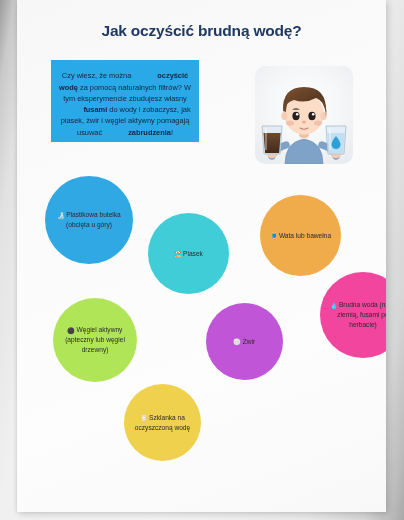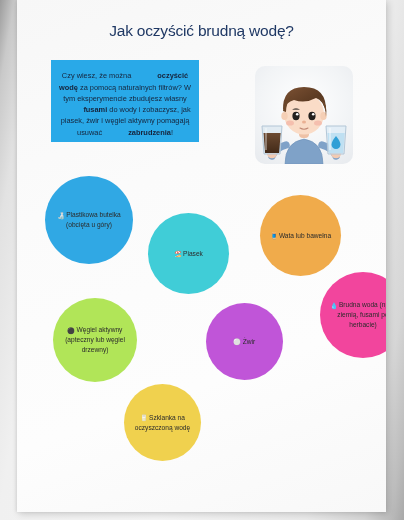--- a/index.html
+++ b/index.html
@@ -29,21 +29,21 @@
   }
 
   
   #page-title {
     position: absolute;
     left: 0;
     top: 22px;
     width: 369px;
     text-align: center;
     font-size: 15.5px;
-    font-weight: normal;
+    font-weight: bold;
     letter-spacing: -0.2px;
     color: #1f3864;
   }
 
   
   #intro-box {
     position: absolute;
     left: 34px;
     top: 60px;
     width: 148px;

